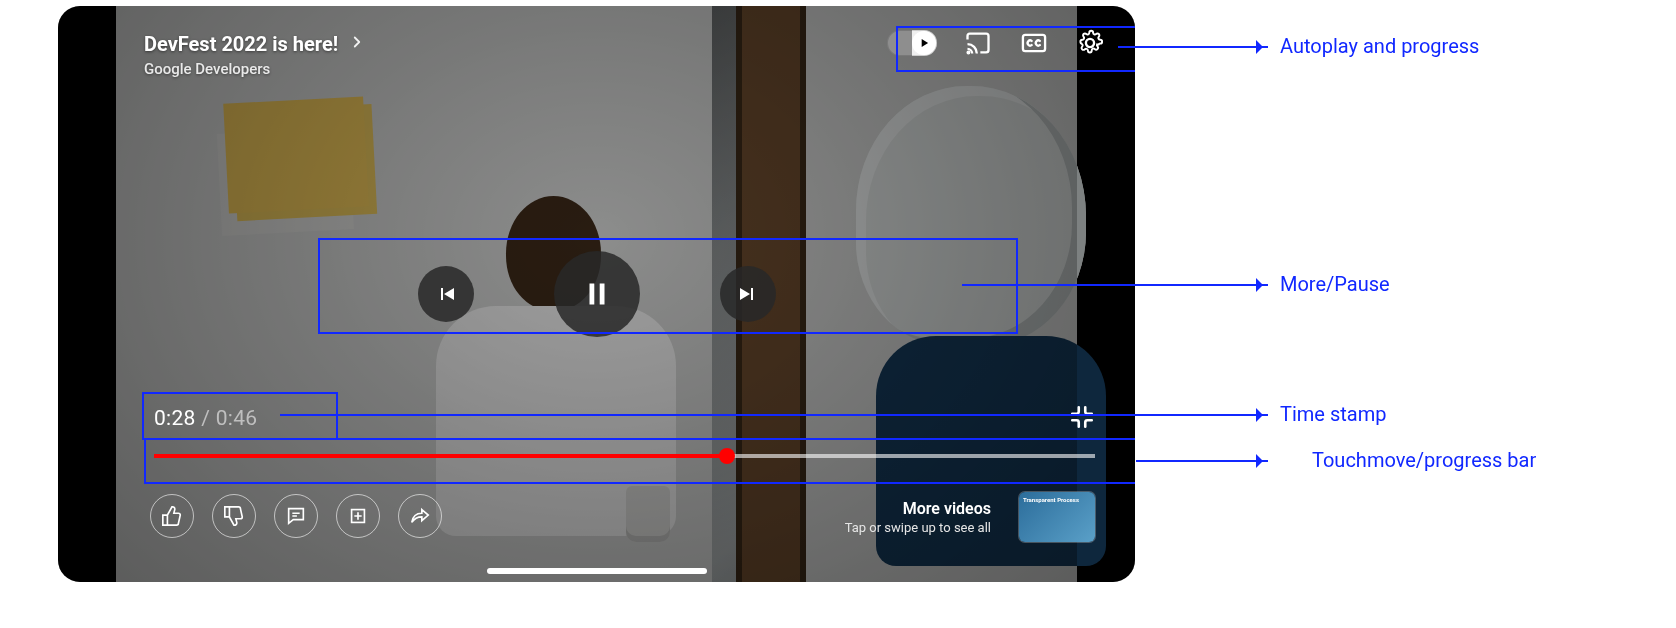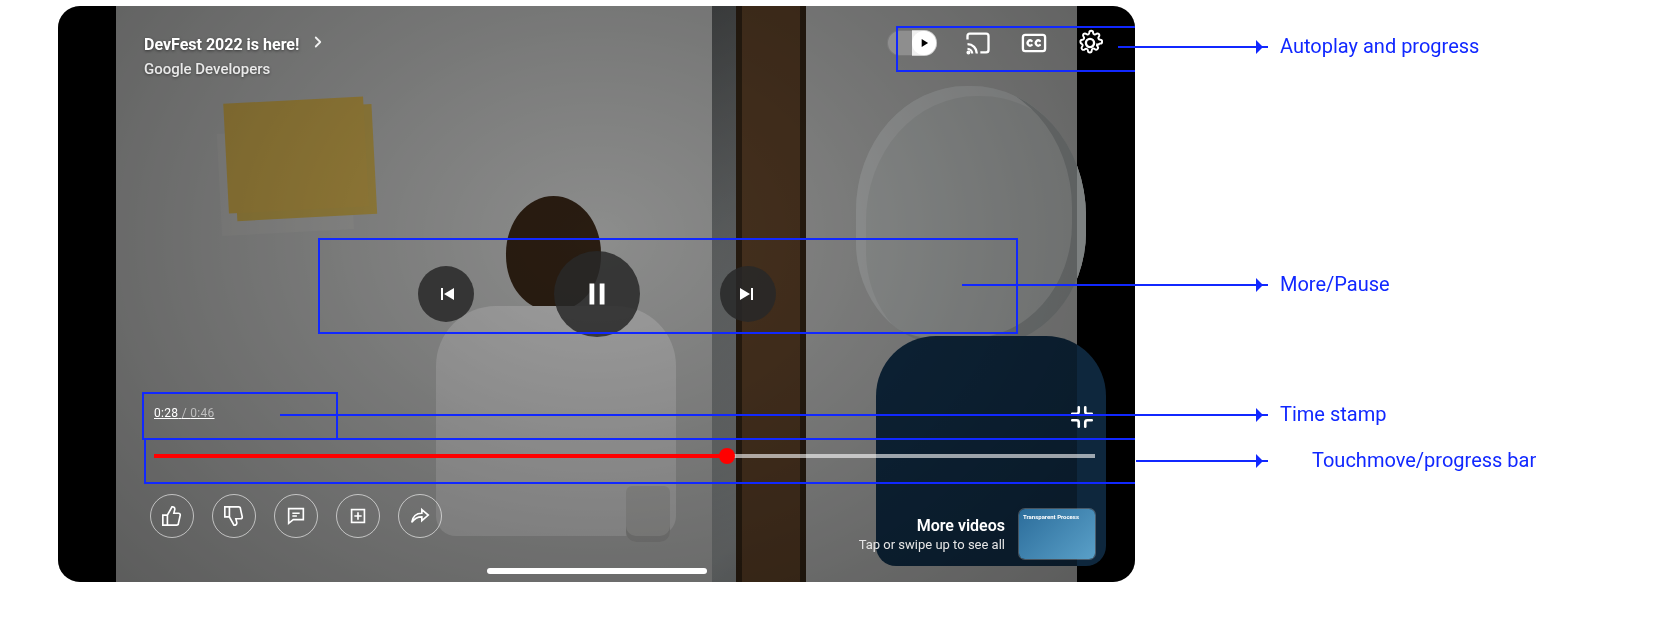--- a/index.html
+++ b/index.html
@@ -50,21 +50,21 @@
   .person2 .scarf{ position:absolute; left:40px; top:0; width:230px; height:260px;
     background:#d9dddc; border-radius:48% 50% 44% 40%; box-shadow: inset -14px -8px 0 #b9bfbf, inset 10px 10px 0 #e7eaea; }
   .person2 .shirt{ position:absolute; left:60px; top:250px; width:230px; height:230px;
     background:#163a5a; border-radius:60px 60px 20px 20px; }
   .cup { position:absolute; left:510px; bottom:40px; width:44px; height:56px;
     background:#d9d9d7; border-radius:6px 6px 10px 10px; box-shadow: inset 0 -6px 0 #c1c1bf; }
   .overlay-dim { position:absolute; inset:0; background: rgba(0,0,0,0.32); }
 
   
   .titlebar { position:absolute; left:86px; top:26px; color:#fff; text-shadow:0 1px 3px rgba(0,0,0,.5);}
-  .titlebar .title { font-size:16px; font-weight:700; display:flex; align-items:center; gap:10px;}
+  .titlebar .title { font-size:20px; font-weight:700; display:flex; align-items:flex-start; gap:10px;}
   .titlebar .chev { font-size:20px; opacity:.9;}
   .titlebar .channel { font-size:15px; font-weight:500; opacity:.85; margin-top:4px;}
 
   
   .top-controls { position:absolute; right:30px; top:22px; display:flex; align-items:center; gap:26px; color:#fff;}
   .autoplay { width:50px; height:26px; border-radius:13px;
     background: linear-gradient(90deg,#8e8e8e 50%,#f0f0f0 50%); position:relative; box-shadow: inset 0 0 0 1px rgba(0,0,0,.15);}
   .autoplay .knob { position:absolute; right:1px; top:1px; width:24px; height:24px; background:#fff; border-radius:50%;
     display:flex; align-items:center; justify-content:center;}
   .autoplay .knob svg{ width:14px; height:14px; }
@@ -73,38 +73,38 @@
 
   
   .center-controls { position:absolute; left:50%; top:50%; transform:translate(-50%,-50%);
     display:flex; align-items:center; gap:80px;}
   .circ { background:rgba(40,40,40,.85); border-radius:50%; display:flex; align-items:center; justify-content:center; color:#fff;}
   .circ.sm { width:56px; height:56px;}
   .circ.lg { width:86px; height:86px;}
   .circ svg{ fill:#fff; }
 
   
-  .time { position:absolute; left:96px; top:400px; font-size:12px; color:#fff; letter-spacing:.3px;text-decoration:underline;}
+  .time { position:absolute; left:96px; top:400px; font-size:21px; color:#fff; letter-spacing:.3px;}
   .time .dur{ color:#bfbfbf; }
   .fs { position:absolute; right:40px; top:398px; width:26px; height:26px; cursor:pointer;}
 
   
   .progress { position:absolute; left:96px; right:40px; top:448px; height:4px;
     background: rgba(255,255,255,.6);}
   .progress .played { position:absolute; left:0; top:0; bottom:0; background:#f00;}
   .progress .dot { position:absolute; top:50%; width:16px; height:16px; border-radius:50%; background:#f00; transform:translate(-50%,-50%);}
 
   
   .actions { position:absolute; left:92px; top:488px; display:flex; gap:18px;}
   .act { width:44px; height:44px; border-radius:50%; border:1.5px solid rgba(255,255,255,.6);
     display:flex; align-items:center; justify-content:center;}
   .act svg{ width:22px; height:22px; fill:#fff; stroke:#fff; }
 
   
-  .more { position:absolute; right:40px; top:486px; display:flex; align-items:center; gap:14px; color:#fff;margin-top:17px;}
+  .more { position:absolute; right:40px; top:486px; display:flex; align-items:center; gap:28px; color:#fff;}
   .more .txt{ text-align:right;}
   .more .t1{ font-size:16px; font-weight:600;}
   .more .t2{ font-size:13px; color:#e5e5e5; margin-top:2px;}
   .thumb{ width:76px; height:50px; border-radius:6px; overflow:hidden; position:relative;
     background: linear-gradient(135deg,#2c6d9b,#5aa0c8); box-shadow:0 0 0 1px rgba(255,255,255,.25);}
   .thumb .caption{ position:absolute; left:4px; top:4px; font-size:6px; font-weight:700; color:#fff;}
 
   
   .home-ind { position:absolute; left:50%; bottom:8px; transform:translateX(-50%); width:220px; height:6px; background:#fff; border-radius:3px;}
 

